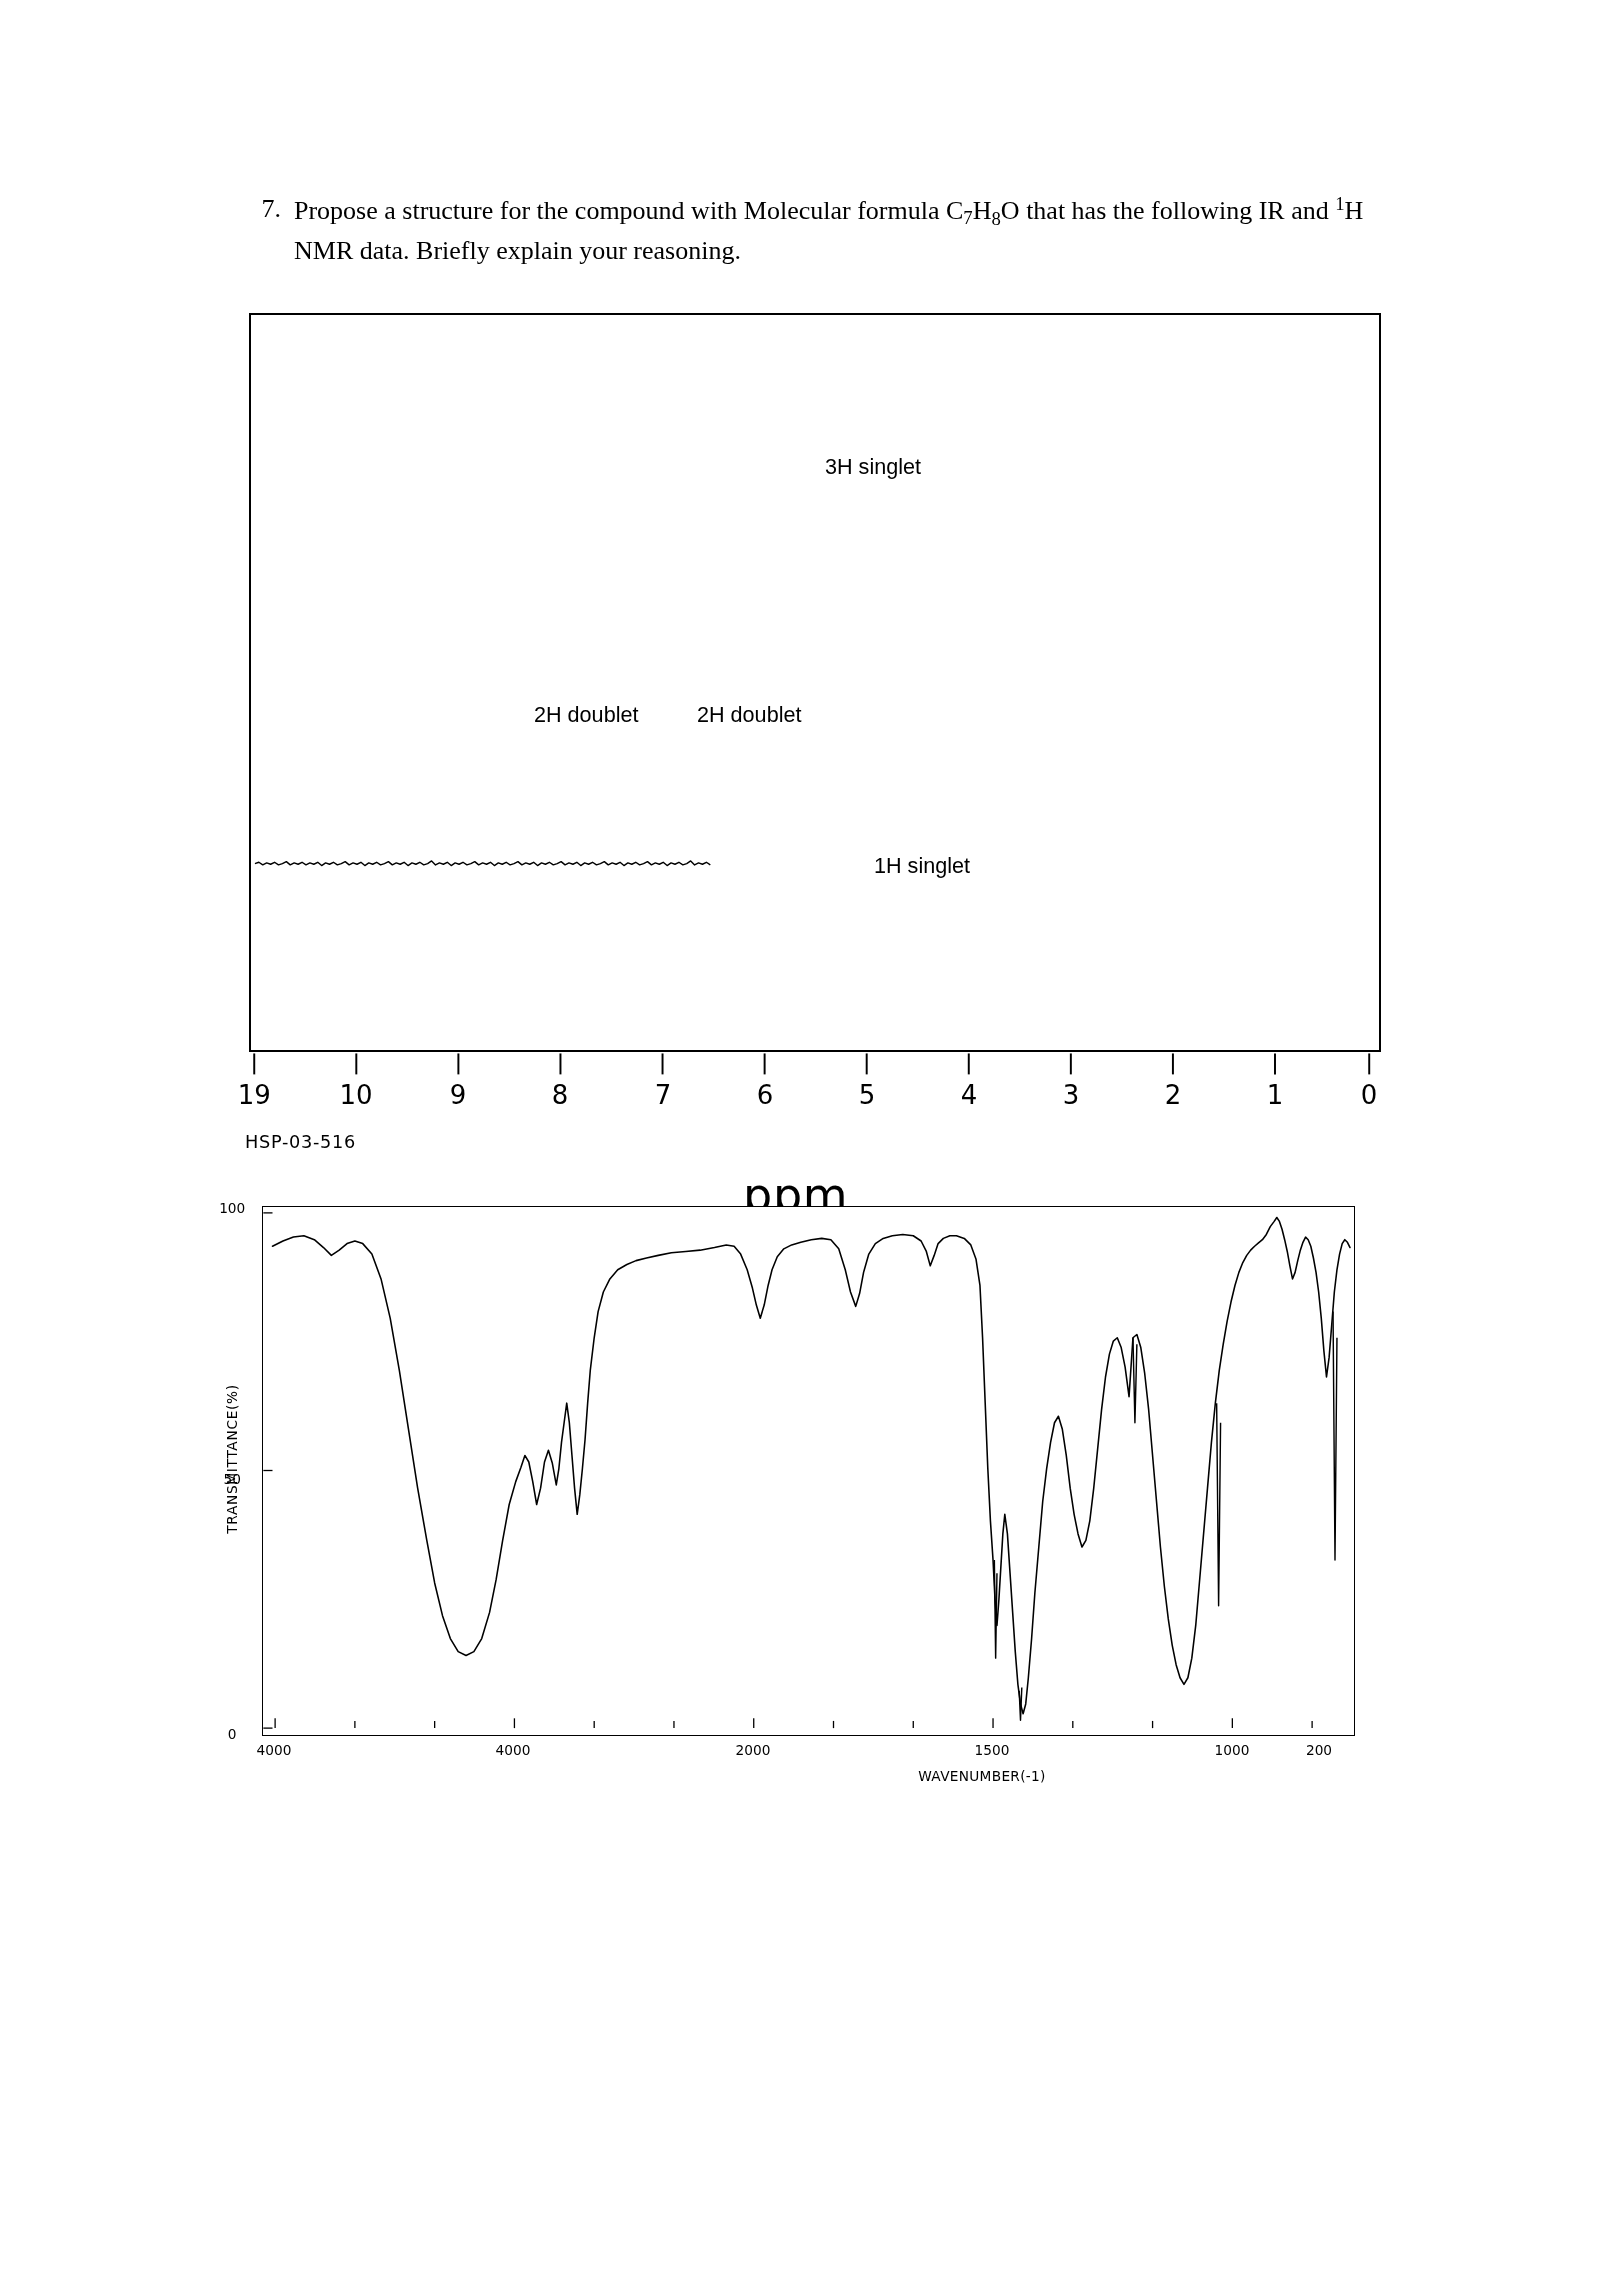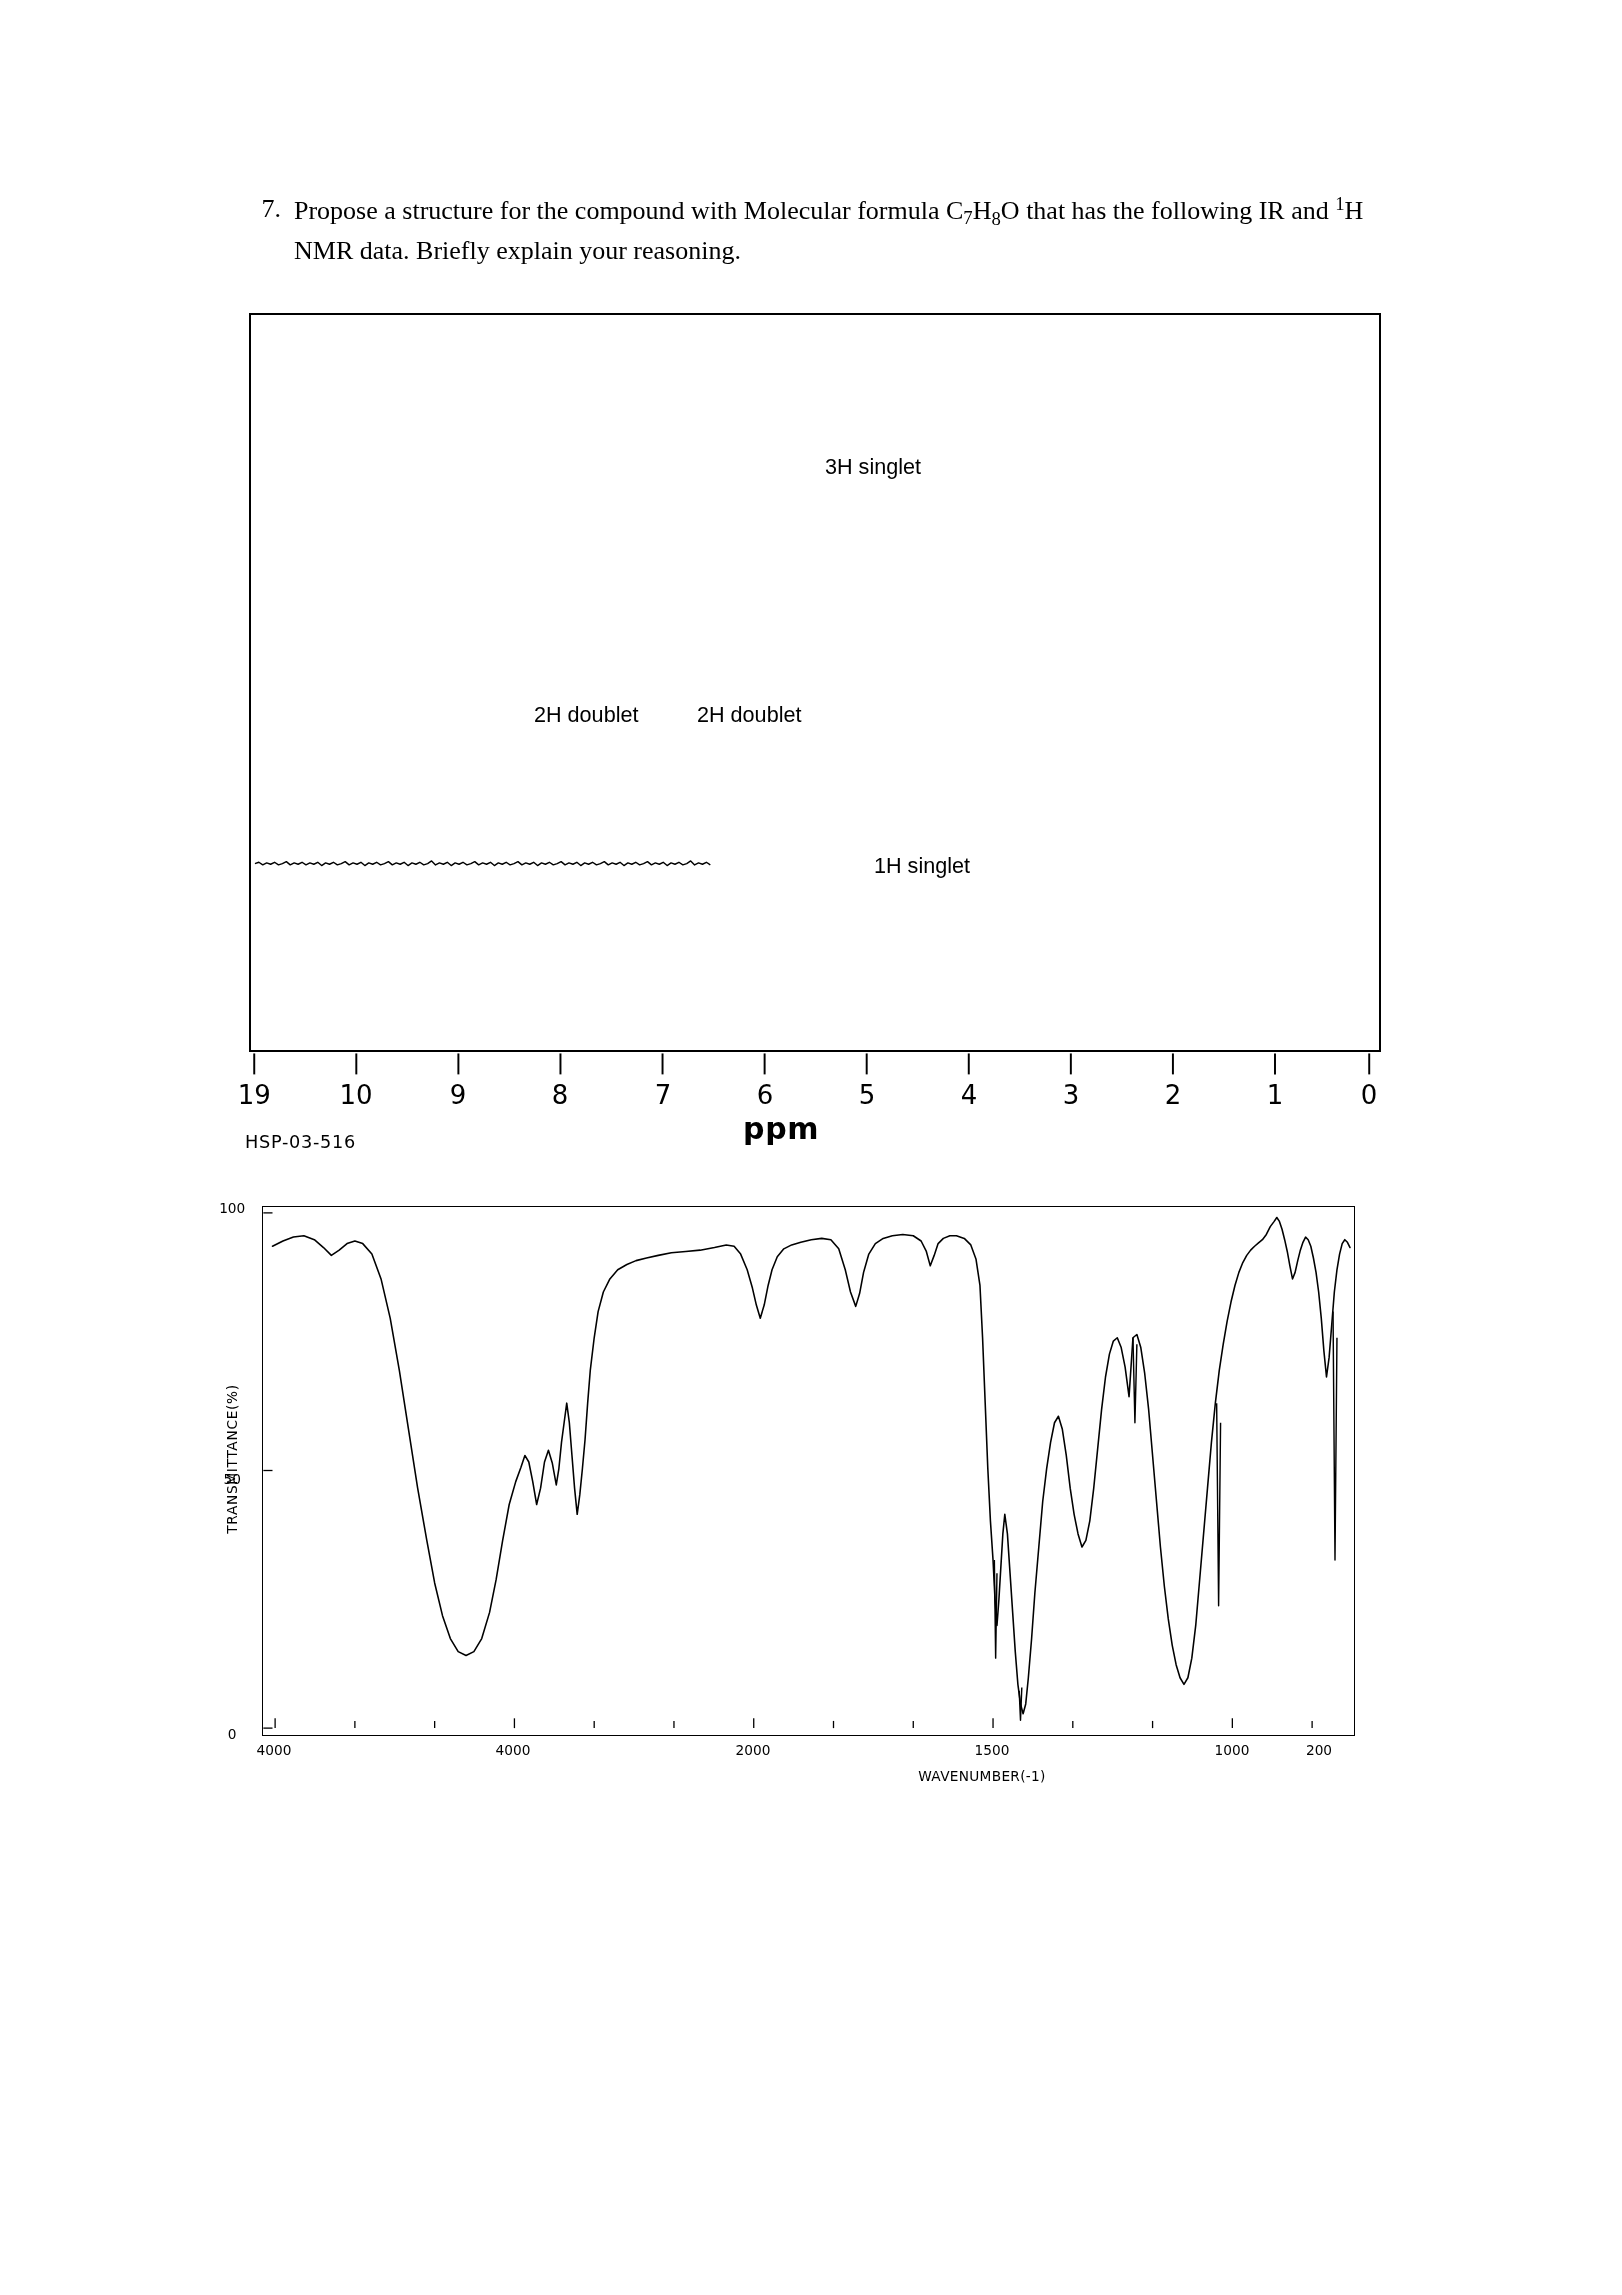--- a/index.html
+++ b/index.html
@@ -88,25 +88,24 @@
   .ppm-num {
     position: absolute;
     top: 27.5px;
     font-family: "DejaVu Sans", sans-serif;
     font-size: 26px;
     transform: translateX(-50%);
   }
   .ppm-word {
     position: absolute;
     left: 743px;
-    top: 1111px;
-    font-family: "DejaVu Sans", sans-serif;
-    font-size: 30px;
+    top: 1168px;
+    font-family: "DejaVu Sans", sans-serif;
+    font-size: 46px;
     letter-spacing: 0.7px;
-    font-weight: bold;
   }
   .hsp-code {
     position: absolute;
     left: 245px;
     top: 1132px;
     font-family: "DejaVu Sans", sans-serif;
     font-size: 17.7px;
     letter-spacing: 0.7px;
   }
 

